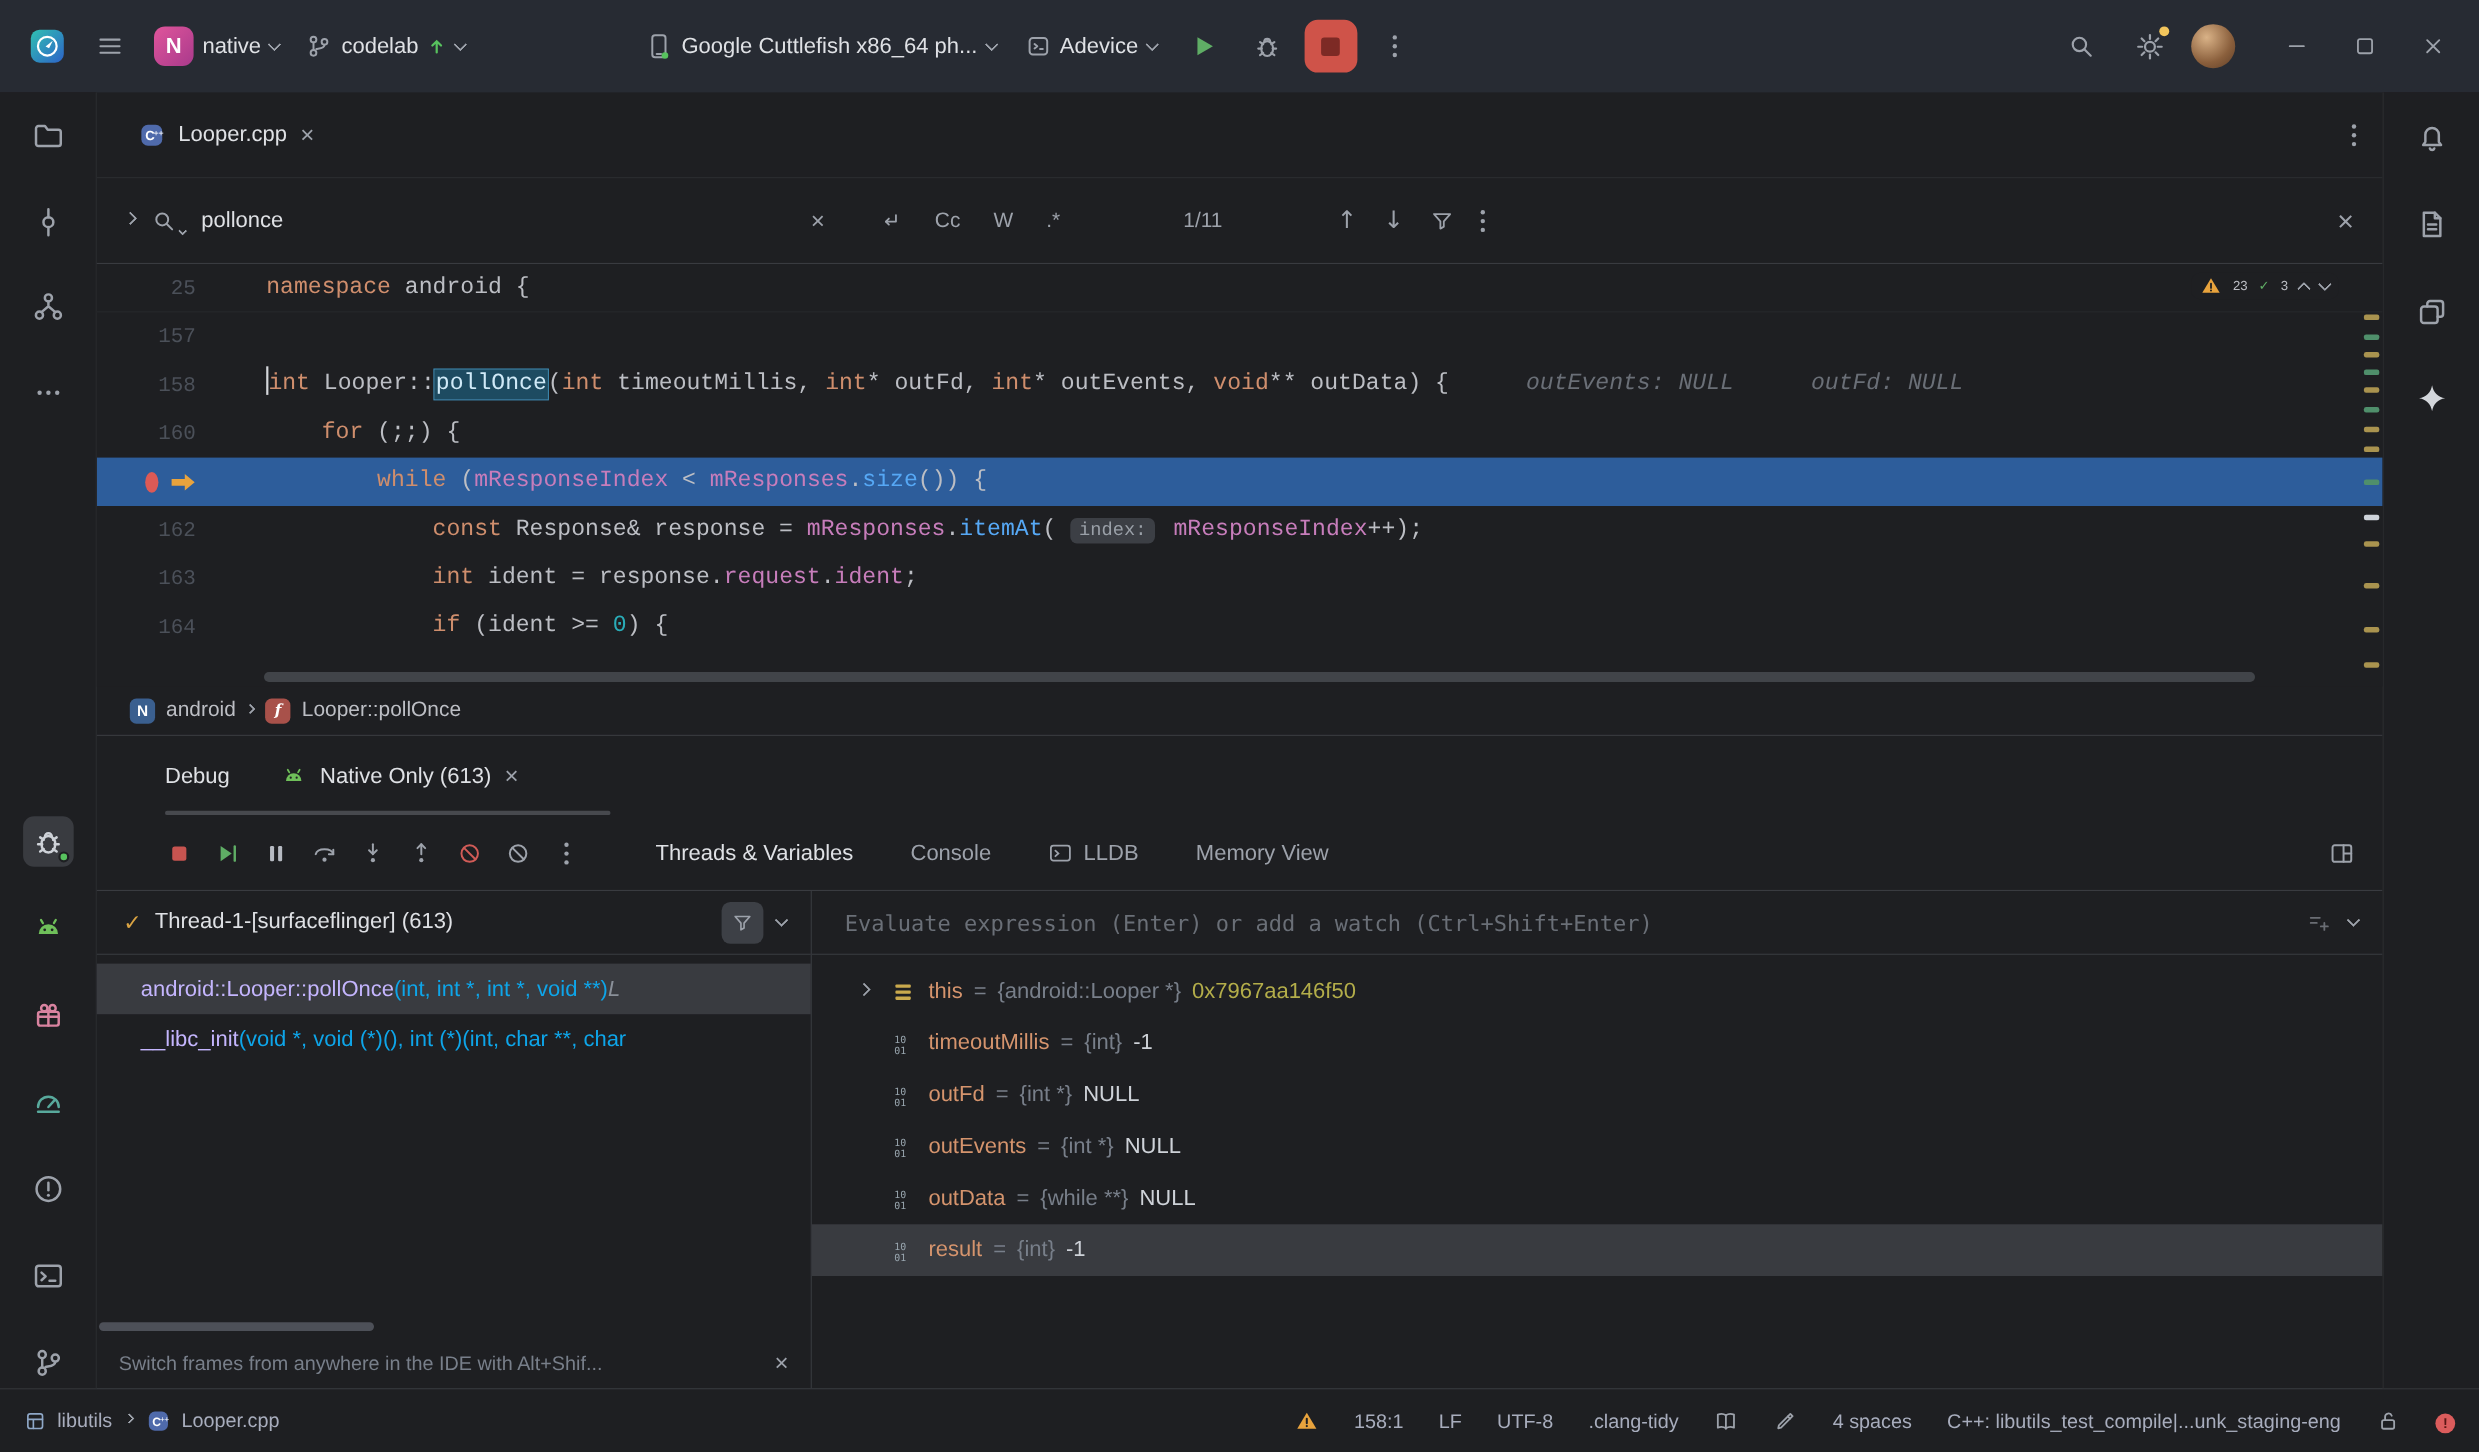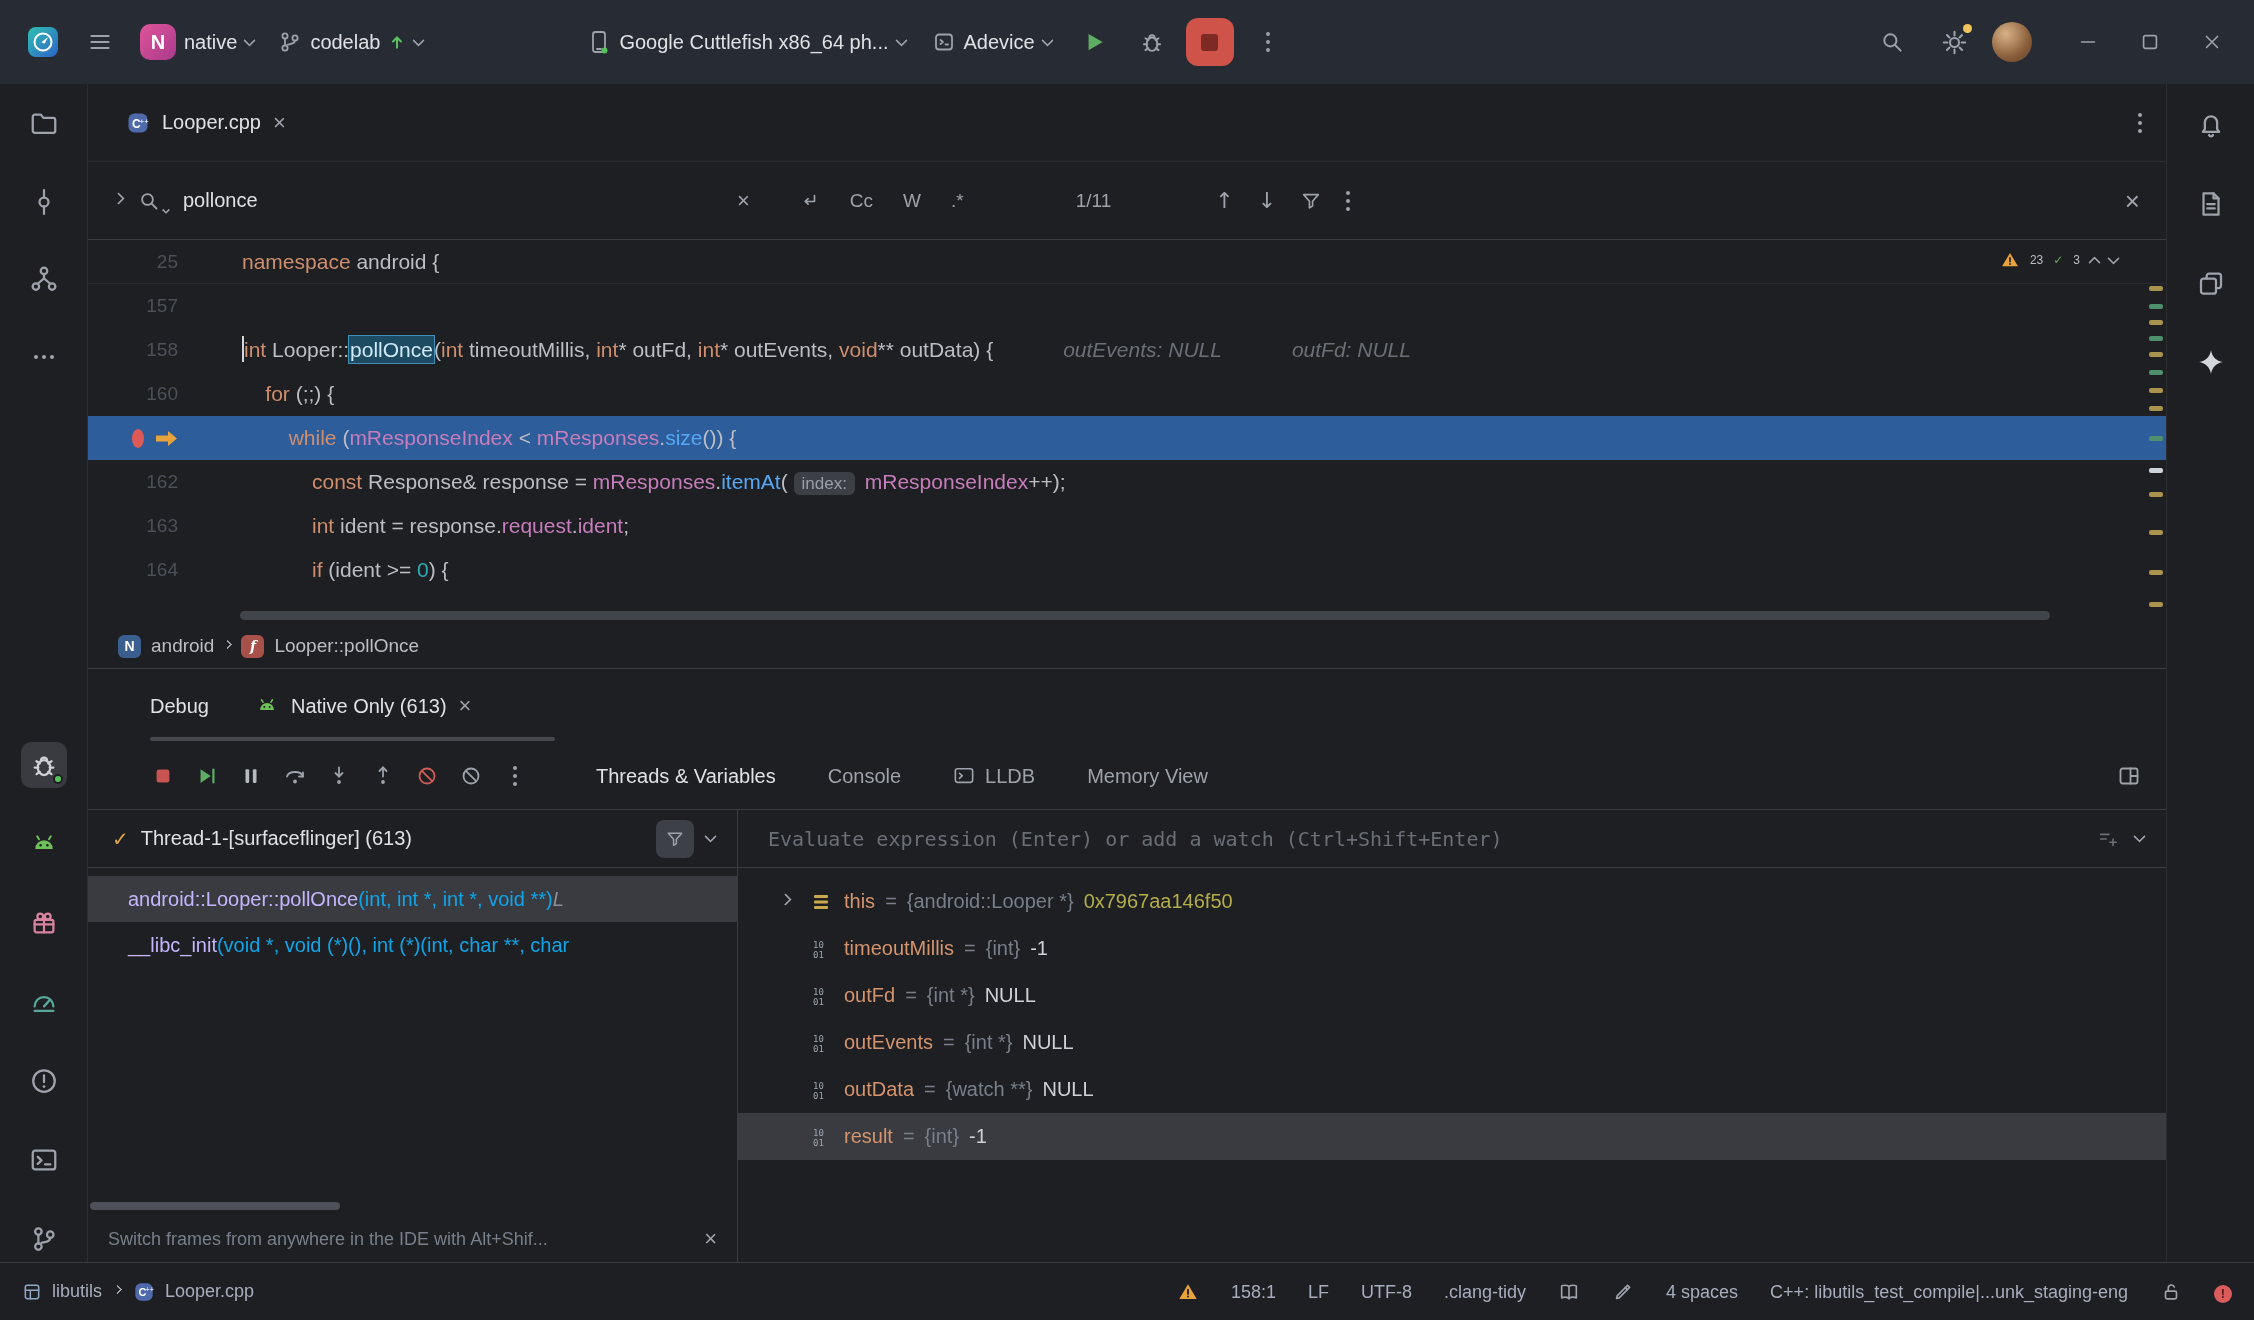--- a/index.html
+++ b/index.html
@@ -48,21 +48,21 @@
   
   .findbar{height:78px;display:flex;align-items:center;padding:0 26px;border-bottom:1px solid #393b40;gap:14px}
   .find-input{width:540px;background:transparent;border:none;outline:none;color:#dfe1e5;font-size:20px;font-family:"Liberation Sans","DejaVu Sans",sans-serif}
   .toggle{font-size:19px;color:#9da2ab;padding:6px 8px;border-radius:6px;cursor:pointer}
   .find-count{font-size:19px;color:#9da2ab;margin-left:90px}
   .find-nav{display:flex;align-items:center;gap:24px;margin-left:90px}
   .arrow-gl{font-size:22px;color:#9da2ab;font-family:"DejaVu Sans",sans-serif}
 
   
   .editor{height:384px;position:relative;overflow:hidden;background:#1e1f22}
-  .ed-row{display:flex;height:44px;line-height:44px;font-family:Liberation Sans, sans-serif;font-size:21px;white-space:pre}
+  .ed-row{display:flex;height:44px;line-height:44px;font-family:Liberation Mono, monospace;font-size:21px;white-space:pre}
   .ed-row.sticky{border-bottom:1px solid #26282c}
   .ed-row.exec{background:#2d5d9b}
   .ed-gutter{width:150px;flex:none;display:flex;justify-content:flex-end;align-items:center;padding-right:60px;font-size:19px;color:#4b5059}
   .exec .ed-gutter{justify-content:flex-start;padding-left:44px;gap:10px}
   .bp-dot{width:19px;height:19px;border-radius:50%;background:#dd5a56;display:inline-block}
   .ed-code{flex:1;padding-left:4px;white-space:pre;overflow:hidden}
   .seg.kw{color:#cf8e6d}.seg.pl{color:#bcbec4}.seg.fn{color:#56a8f5}.seg.fld{color:#c77dbb}.seg.num{color:#2aacb8}
   .seg.hint{color:#6a6f77;font-style:italic;margin-left:70px}
   .seg.match{background:#1d4b61;outline:1.5px solid #3f8fb9;color:#cfe9f7;padding:2px 1px}
   .seg.inlay{background:#3c3f45;color:#9aa0a8;border-radius:6px;padding:2px 8px;font-size:17px;margin-right:4px}
@@ -637,21 +637,21 @@
               <div class="var-row">
                 <span class="tree-cell"></span>
                 <span class="tree-cell">
                   <svg width="22" height="22" viewBox="0 0 22 22">
                     <text x="3" y="10" font-size="9" fill="#9aa7b0" font-family="DejaVu Sans Mono, monospace">10</text>
                     <text x="3" y="20" font-size="9" fill="#9aa7b0" font-family="DejaVu Sans Mono, monospace">01</text>
                   </svg>
                 </span>
                 <span class="var-name">outData</span>
                 <span class="var-eq"> = </span>
-                <span class="var-type">{watch **} </span>
+                <span class="var-type">{while **} </span>
                 <span class="var-val">NULL</span>
               </div>
               <div class="var-row sel">
                 <span class="tree-cell"></span>
                 <span class="tree-cell">
                   <svg width="22" height="22" viewBox="0 0 22 22">
                     <text x="3" y="10" font-size="9" fill="#9aa7b0" font-family="DejaVu Sans Mono, monospace">10</text>
                     <text x="3" y="20" font-size="9" fill="#9aa7b0" font-family="DejaVu Sans Mono, monospace">01</text>
                   </svg>
                 </span>

